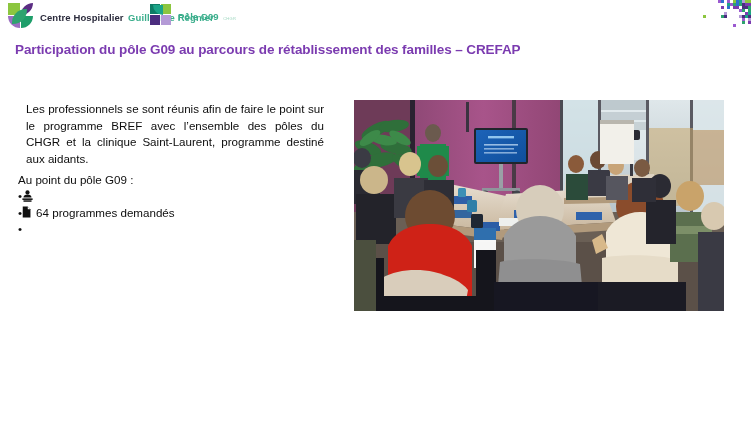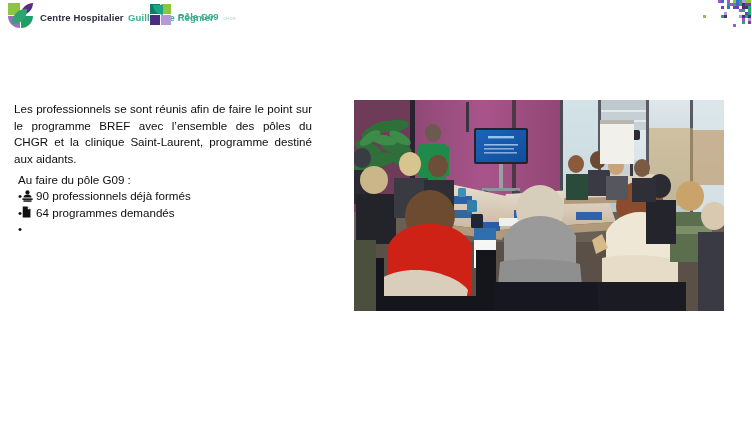--- a/index.html
+++ b/index.html
@@ -130,21 +130,21 @@
     font-weight: bold;
     line-height: 1.32;
     color: #7B3BB0;
     letter-spacing: -0.1px;
   }
   .title .t2 { display: block; }
 
   
   .paragraph {
     position: absolute;
-    left: 14px;
+    left: 26px;
     top: 101px;
     width: 298px;
     font-size: 11.6px;
     line-height: 1.43;
     color: #0d0d0d;
     text-align: justify;
   }
 
   .list-block {
     position: absolute;
@@ -264,38 +264,38 @@
       <i style="left: 54px; top: 15px; width: 3px; height: 3px; background: rgb(75, 45, 127);"></i>
       <i style="left: 48px; top: 18px; width: 3px; height: 3px; background: rgb(155, 89, 208);"></i>
       <i style="left: 54px; top: 18px; width: 3px; height: 3px; background: rgb(180, 154, 214);"></i>
       <i style="left: 48px; top: 21px; width: 3px; height: 3px; background: rgb(46, 163, 111);"></i>
       <i style="left: 54px; top: 21px; width: 3px; height: 3px; background: rgb(123, 59, 176);"></i>
       <i style="left: 39px; top: 24px; width: 3px; height: 3px; background: rgb(155, 89, 208);"></i>
     </div>
 </div>
 
 <div class="title">
+  <span class="t1">Participation du pôle G09 au parcours de rétablissement des familles – CREFAP</span>
 </div>
 
 <div class="paragraph">Les professionnels se sont réunis afin de faire le point sur le programme BREF avec l’ensemble des pôles du CHGR et la clinique Saint-Laurent, programme destiné aux aidants.</div>
 
 <div class="list-block">
-  <div class="list-lead">Au faire du pôle G09 :</div>
+  <div class="list-lead">Au point du pôle G09 :</div>
 
   <div class="li">
     <span class="dot">•</span>
     <span class="gicon ico-person">
       <svg viewBox="0 0 12 13" width="11" height="12" aria-hidden="true">
         <circle cx="6" cy="2.6" r="2.3" fill="#111"></circle>
         <path d="M1.6 8.2c0-2.1 1.9-3.4 4.4-3.4s4.4 1.3 4.4 3.4z" fill="#111"></path>
         <rect x="0.4" y="9.1" width="11.2" height="1.7" fill="#111"></rect>
         <rect x="1.6" y="11.2" width="8.8" height="1.6" fill="#111"></rect>
       </svg>
     </span>
-    <span class="gtext">90 professionnels déjà formés</span>
   </div>
 
   <div class="li">
     <span class="dot">•</span>
     <span class="gicon ico-doc">
       <svg viewBox="0 0 10 13" width="9" height="12" aria-hidden="true">
         <path d="M0.8 0.4h5.6l3 3v9.2H0.8z" fill="#111"></path>
         <path d="M6.4 0.4l3 3h-3z" fill="#ffffff"></path>
       </svg>
     </span>

